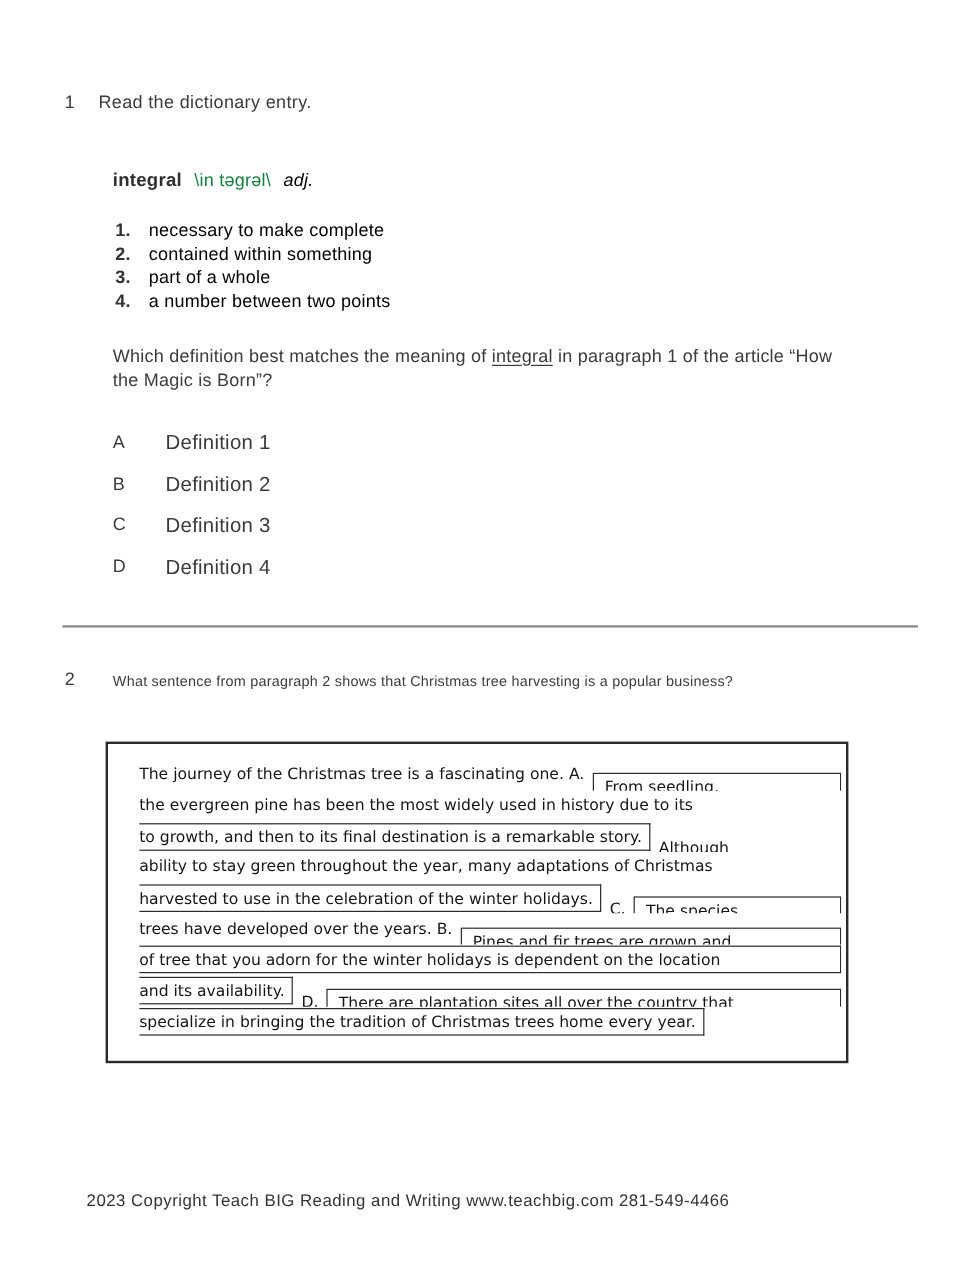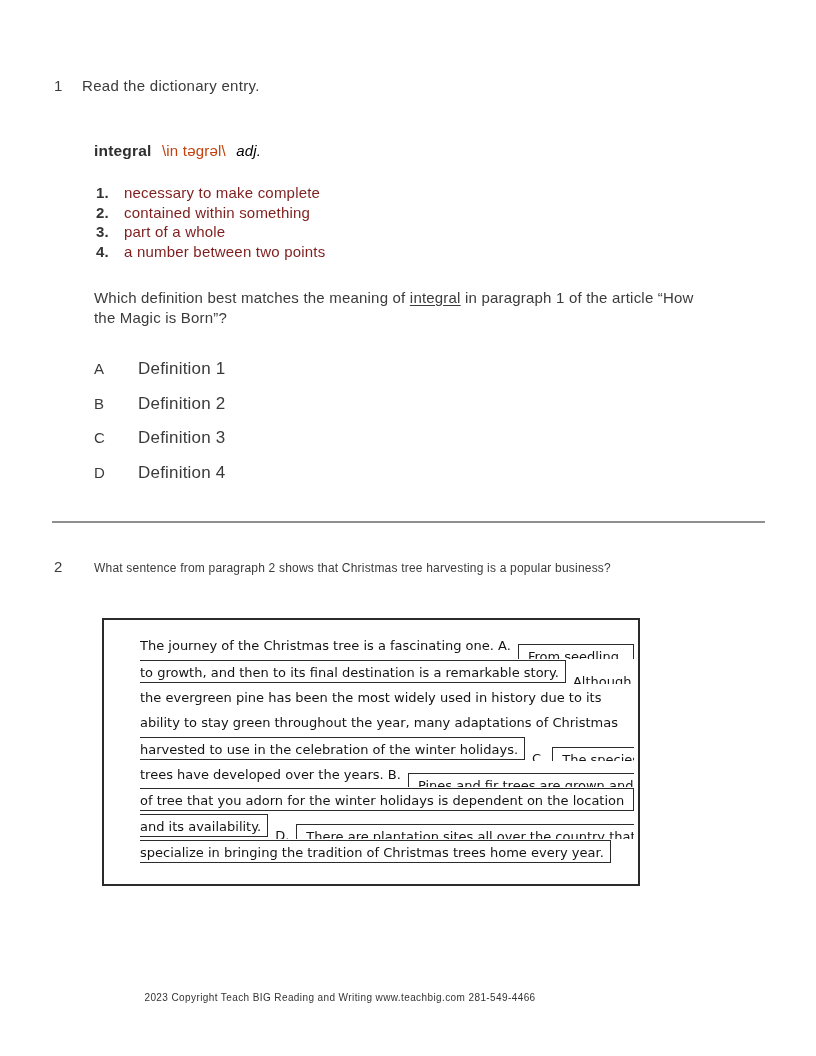--- a/index.html
+++ b/index.html
@@ -13,64 +13,64 @@
   }
   .abs { position:absolute; }
 
   
   .q-number { font-size:15px; letter-spacing:.2px; }
   .q1-num   { left:54px; top:77px; }
   .q1-prompt{ left:82px; top:77px; font-size:15px; letter-spacing:.3px; }
 
   .entry-line { left:94px; top:142px; font-size:15px; letter-spacing:.2px; }
   .entry-word { font-weight:bold; font-size:15.5px; color:#2f2f2f; }
-  .entry-pron { margin-left:6px; color:#c2410c; }
+  .entry-pron { margin-left:6px; color:#15803d; }
   .entry-pos  { margin-left:6px; font-style:italic; color:#000000; }
 
   .definitions { left:96px; top:183px; font-size:15px; letter-spacing:.2px; }
   .def-row  { display:flex; height:19.5px; line-height:19.5px; }
   .def-num  { width:28px; font-weight:bold; color:#333; }
-  .def-text { color:#7f1d1d; }
+  .def-text { color:#000000; }
 
   .q1-question { left:94px; top:288px; width:608px; font-size:15px;
                  line-height:19.5px; letter-spacing:.2px; }
   .uword { text-decoration:underline; text-underline-offset:2px; }
 
   .choices { left:94px; top:361px; }
   .choice-row    { display:flex; height:15px; line-height:15px; margin-bottom:19.5px; }
   .choice-letter { width:44px; font-size:15px; }
   .choice-label  { font-size:17px; letter-spacing:.2px; }
 
   
   .divider { left:52px; top:521px; width:713px; height:2px; background:#8f8f8f; }
 
   
   .q2-num    { left:54px; top:558px; }
   .q2-prompt { left:94px; top:558px; width:590px; font-size:12px;
                line-height:20px; letter-spacing:.2px; }
 
   .passage-box {
-    left:102px; top:618px; width:538px; height:268px;
+    left:88px; top:618px; width:619px; height:268px;
     border:2px solid #2b2b2b; box-sizing:border-box;
-    padding:13px 4px 0 36px;
+    padding:13px 4px 0 26px;
     font-family:"DejaVu Sans", sans-serif;
     font-size:13px; color:#141414;
   }
   .pline { display:flex; align-items:center; height:25.7px;
            white-space:nowrap; overflow:hidden; }
   .seg   { line-height:23px; height:23px; box-sizing:border-box; display:inline-block; }
   .seg:not(:first-child) { margin-left:7px;margin-top:20px; }
   .box-start { border:1.6px solid #2b2b2b; border-right:none; padding:0 4px 0 9px; }
   .box-end   { border:1.6px solid #2b2b2b; border-left:none; padding:0 6px 0 0; }
   .box-mid   { border-top:1.6px solid #2b2b2b; border-bottom:1.6px solid #2b2b2b; }
   .fill      { flex:1 1 auto; border-right:1.6px solid #2b2b2b; }
 
   
   .footer { left:0; top:992px; width:680px; text-align:center;
-            font-size:10px; letter-spacing:.4px; color:#333; }
+            font-size:14px; letter-spacing:.4px; color:#333; }
 </style>
 </head>
 <body>
 
 <div class="page">
 
   <div class="abs q-number q1-num">1</div>
   <div class="abs q1-prompt">Read the dictionary entry.</div>
 
   <div class="abs entry-line">
@@ -126,25 +126,25 @@
   <div class="abs q-number q2-num">2</div>
   <div class="abs q2-prompt">What sentence from paragraph 2 shows that Christmas tree harvesting is a popular business?</div>
 
   <div class="abs passage-box">
     <div>
         <div class="pline">
           <span class="seg">The journey of the Christmas tree is a fascinating one. A.</span>
           <span class="seg box-start fill">From seedling,</span>
         </div>
         <div class="pline">
+          <span class="seg">the evergreen pine has been the most widely used in history due to its</span>
+        </div>
+        <div class="pline">
           <span class="seg box-end">to growth, and then to its final destination is a remarkable story.</span>
           <span class="seg">Although</span>
-        </div>
-        <div class="pline">
-          <span class="seg">the evergreen pine has been the most widely used in history due to its</span>
         </div>
         <div class="pline">
           <span class="seg">ability to stay green throughout the year, many adaptations of Christmas</span>
         </div>
         <div class="pline">
           <span class="seg box-end">harvested to use in the celebration of the winter holidays.</span>
           <span class="seg">C.</span>
           <span class="seg box-start fill">The species</span>
         </div>
         <div class="pline">

